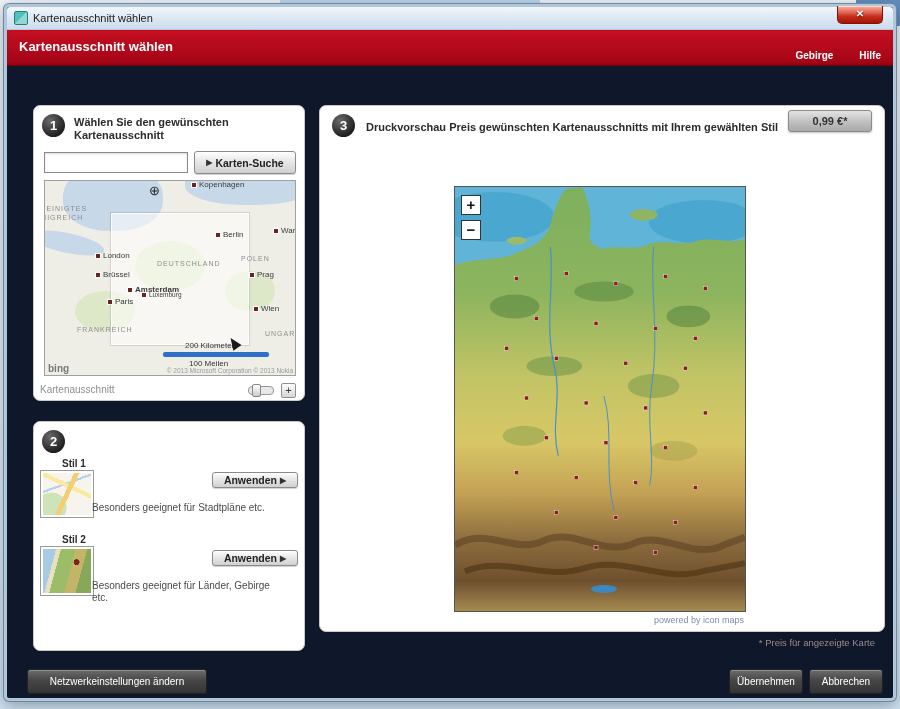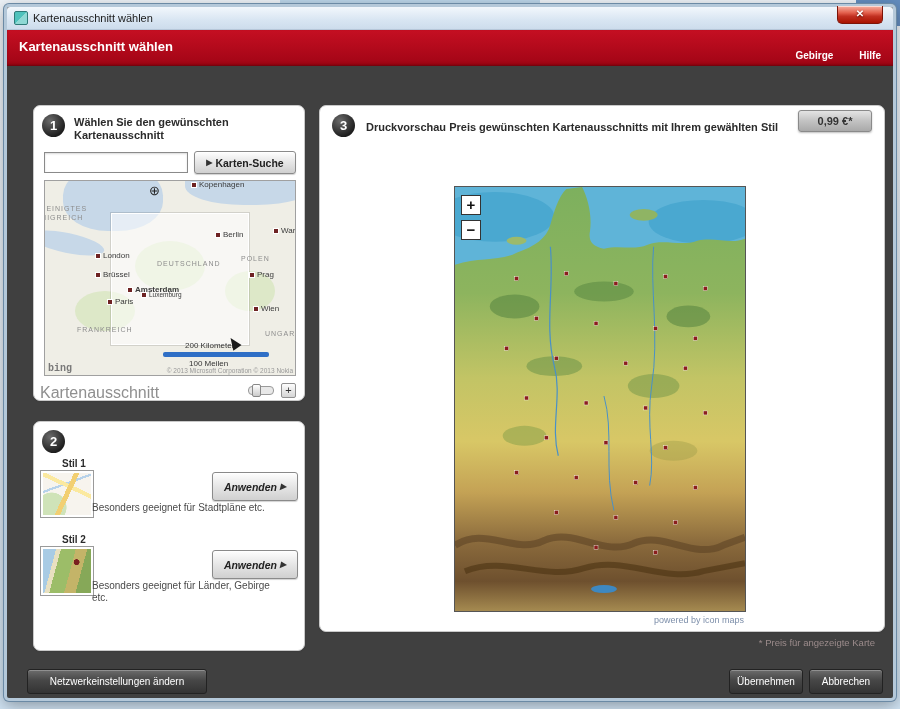--- a/index.html
+++ b/index.html
@@ -8,21 +8,21 @@
   body { position:relative;
     background:linear-gradient(180deg,#eef3f8 0%,#e2ebf4 60%,#cfe2f2 100%); }
 
   
   .bg-deco-tr { position:absolute; right:0; top:0; width:44px; height:26px; background:#4a7ab5; opacity:.85; }
   .bg-deco-top { position:absolute; left:280px; top:0; width:260px; height:5px; background:#bcd6ea; }
   .bg-deco-bottom { position:absolute; left:0; bottom:0; width:900px; height:10px; background:#cfe2f2; }
 
   
   .window { position:absolute; left:4px; top:4px; width:892px; height:697px;
-    background:#404040; border:3px solid rgba(186,208,226,.95); border-radius:5px;
+    background:#0f172a; border:3px solid rgba(186,208,226,.95); border-radius:5px;
     box-shadow:0 0 0 1px #6b8aa5, 0 4px 16px rgba(0,0,0,.35); }
 
   .titlebar { position:relative; height:23px;
     background:linear-gradient(180deg,#f2f7fc,#d8e5f2 60%,#cddcec);
     border-bottom:1px solid #b6c6d8; border-radius:3px 3px 0 0; }
   .app-icon { position:absolute; left:7px; top:4px; width:14px; height:14px; border-radius:2px;
     background:linear-gradient(135deg,#4fc2bc 0 50%, #8fd8d4 50%);
     border:1px solid #2f7a78; }
   .titlebar-title { position:absolute; left:26px; top:5px; font-size:11px; color:#1a1a1a; }
   .close-btn { position:absolute; right:10px; top:-1px; width:46px; height:18px;
@@ -96,27 +96,27 @@
   .ml-11{ left:62px;  top:116px; }
   .ml-12{ left:96px;  top:110px; font-size:6.5px; }
   .ml-13{ left:208px; top:123px; }
   .ml-14{ left:32px;  top:145px; }
   .ml-15{ left:220px; top:149px; }
   .crosshair { position:absolute; left:104px; top:2px; font-size:13px; color:#222; }
   .scalebar { position:absolute; left:118px; top:171px; width:106px; height:5px;
     background:#2f6fc6; border-radius:2px; }
   .scale-km { position:absolute; left:140px; top:160px; font-size:8px; color:#333; }
   .scale-mi { position:absolute; left:144px; top:178px; font-size:8px; color:#333; }
-  .bing-logo { position:absolute; left:3px; top:182px; font-size:10px; font-weight:bold; color:#787878;font-family:Liberation Mono, monospace; }
+  .bing-logo { position:absolute; left:3px; top:182px; font-size:10px; font-weight:bold; color:#787878; }
   .map-copyright { position:absolute; right:2px; bottom:1px; font-size:6.5px; color:#9a9a9a; }
   .mouse-cursor { position:absolute; left:184px; top:156px; width:0; height:0;
     border-left:5px solid transparent; border-right:5px solid transparent;
     border-bottom:12px solid #1a1a1a; transform:rotate(-35deg); }
 
-  .p1-footer-label { position:absolute; left:6px; top:278px; font-size:16px; color:#8f8f8f; }
+  .p1-footer-label { position:absolute; left:6px; top:278px; font-size:10px; color:#8f8f8f; }
   .mini-slider { position:absolute; right:30px; top:280px; width:26px; height:9px;
     background:#e8e8e8; border:1px solid #9a9a9a; border-radius:4px; cursor:pointer; }
   .mini-slider .handle { position:absolute; left:3px; top:-3px; width:9px; height:13px;
     background:linear-gradient(#fff,#ccc); border:1px solid #888; border-radius:2px; }
   .mini-plus { position:absolute; right:8px; top:277px; width:15px; height:15px;
     background:linear-gradient(#fdfdfd,#d5d5d5); border:1px solid #909090; border-radius:2px;
     font-size:11px; line-height:12px; text-align:center; color:#333; cursor:pointer; }
 
   
   .style-name { position:absolute; font-size:10px; font-weight:bold; color:#2b2b2b; }
@@ -127,29 +127,29 @@
   .thumb1 { left:6px; top:48px; height:48px; }
   .thumb1 .thumb-inner { background-color:#f7f4ee; background-image:
      linear-gradient(115deg, transparent 46%, #f2cf72 46%, #f2cf72 54%, transparent 54%),
      linear-gradient(25deg, transparent 60%, #fbe9a0 60%, #fbe9a0 67%, transparent 67%),
      linear-gradient(160deg, transparent 30%, #b7d2ea 30%, #b7d2ea 34%, transparent 34%),
      radial-gradient(circle at 18% 82%, #cfe3b8 0 28%, transparent 29%); }
   .thumb2 { left:6px; top:124px; height:50px; }
   .thumb2 .thumb-inner { background-image:
      radial-gradient(circle at 70% 30%, #7a2020 0 6%, transparent 7%),
      linear-gradient(105deg, #a8cbe4 0 22%, #e8e0c0 22% 30%, #9cbd68 30% 55%, #c4b468 55% 74%, #86a858 74%); }
-  .btn-anwenden { position:absolute; width:86px; height:29px;font-style:italic; }
+  .btn-anwenden { position:absolute; width:86px; height:16px; }
   .btn-anwenden1 { left:178px; top:50px; }
   .btn-anwenden2 { left:178px; top:128px; }
   .style-caption { position:absolute; font-size:10px; color:#4a4a4a; line-height:12px; }
   .caption1 { left:58px; top:80px; width:205px; }
   .caption2 { left:58px; top:158px; width:190px; }
 
   
-  .price-badge { position:absolute; right:12px; top:4px; width:74px; height:22px;
+  .price-badge { position:absolute; right:12px; top:4px; width:84px; height:22px;
     background:linear-gradient(180deg,#e4e4e4,#c2c2c2 50%,#a9a9a9);
     border:1px solid #8a8a8a; border-radius:3px; box-shadow:0 1px 2px rgba(0,0,0,.25);
     font-size:11px; font-weight:bold; color:#333; text-align:center; line-height:20px; }
   .bigmap { position:absolute; left:134px; top:80px; width:292px; height:426px;
     border:1px solid #555; background:#5fb4d8; cursor:grab; }
   .bigmap svg { display:block; }
   .zoom-btn { position:absolute; width:20px; height:20px; background:#fff; border:1px solid #333;
     font-size:15px; font-weight:bold; color:#111; text-align:center; line-height:18px; cursor:pointer; }
   .zoom-in  { left:6px; top:8px; }
   .zoom-out { left:6px; top:33px; }

